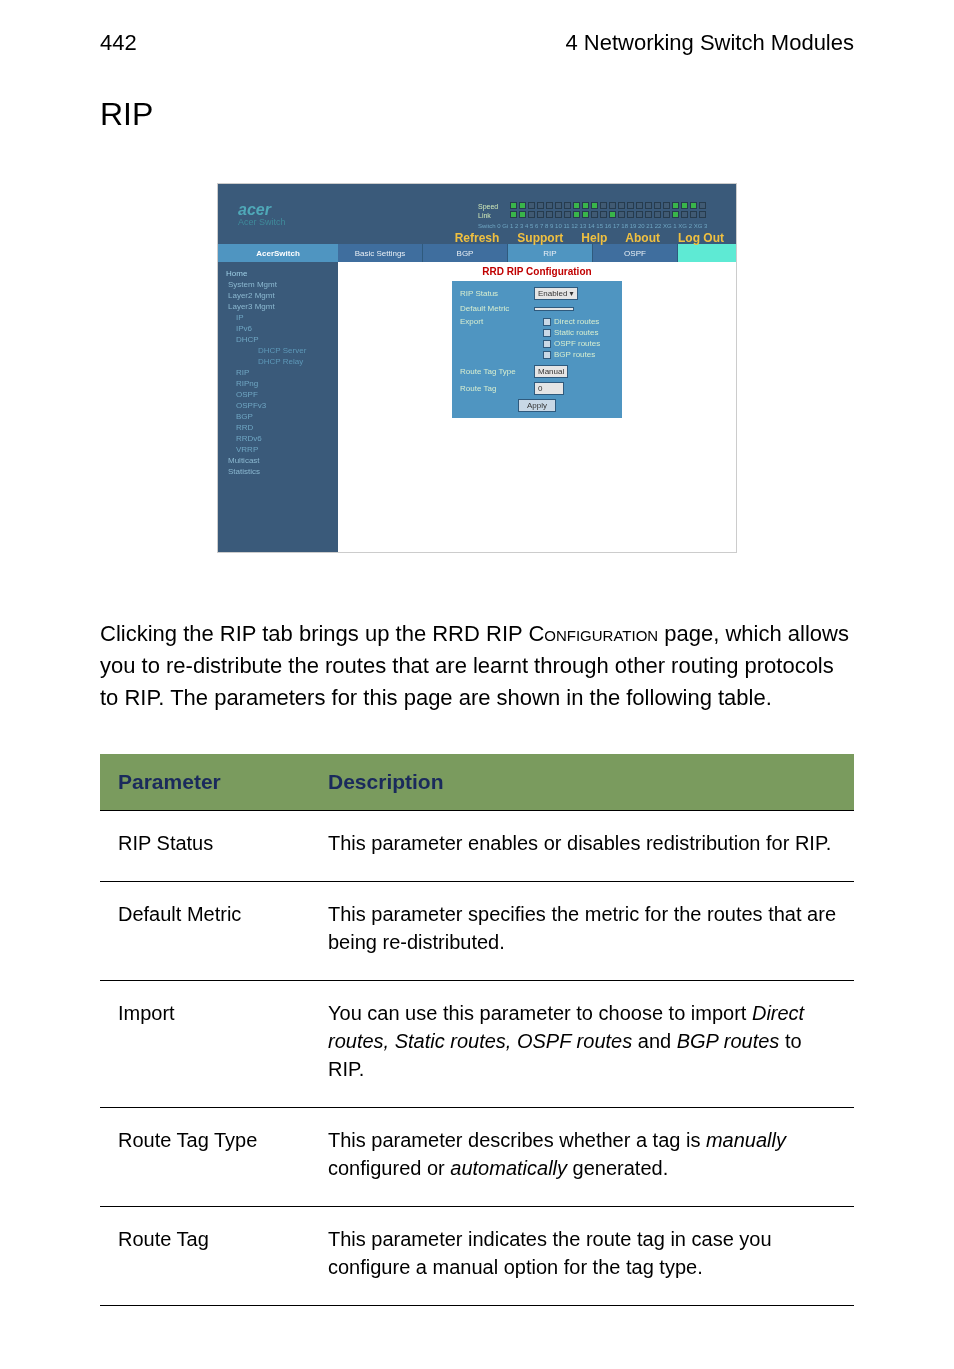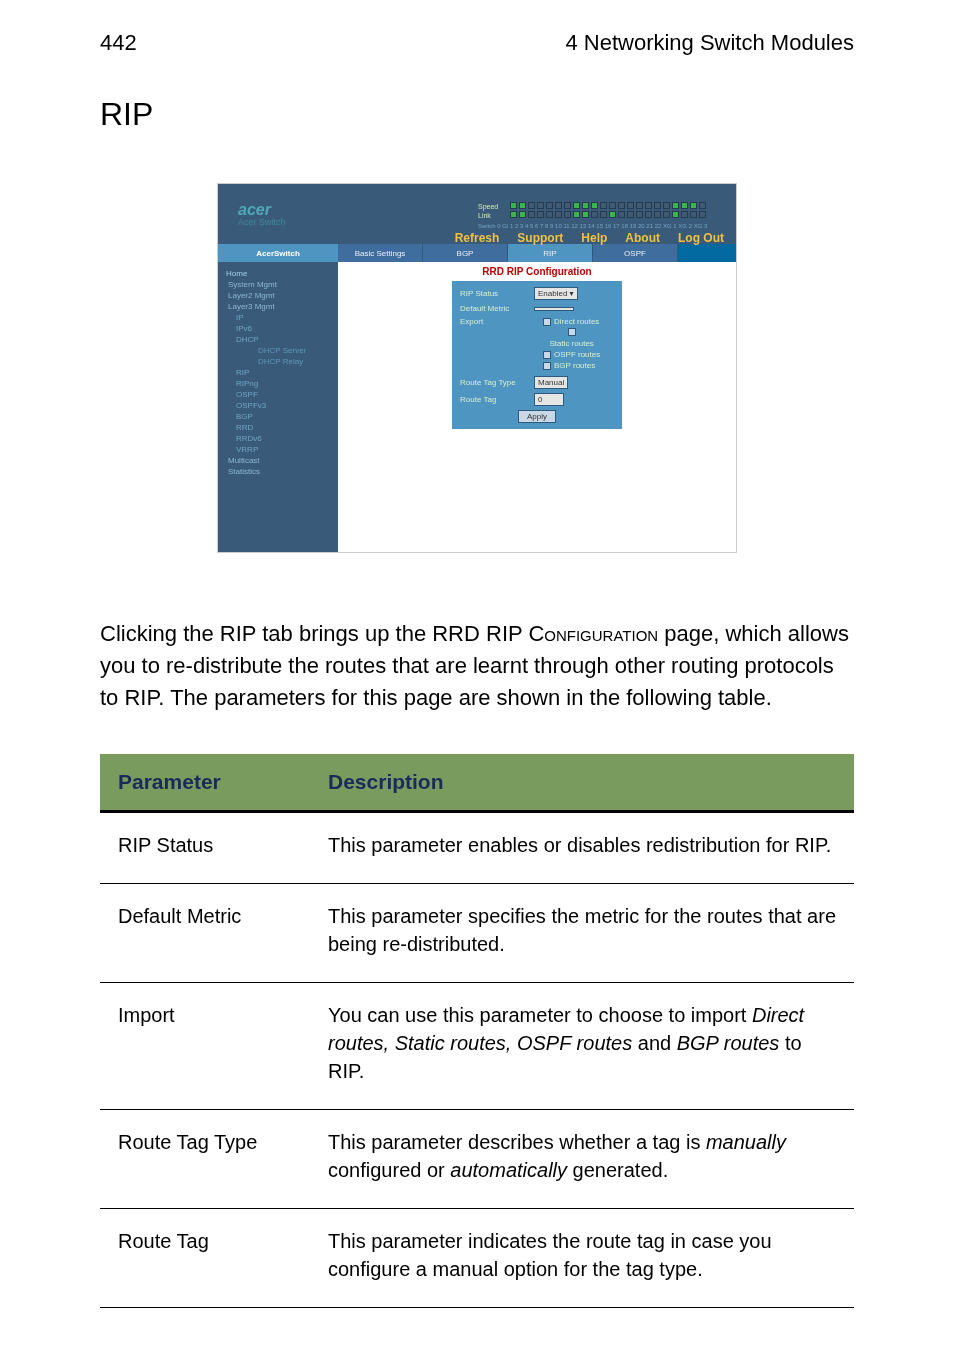--- a/index.html
+++ b/index.html
@@ -76,21 +76,21 @@
       color: #b0d0e0;
       font-size: 7px;
       line-height: 9px;
     }
     .ss-port-row { display: flex; gap: 2px; }
     .ss-port-row .lbl { width: 30px; color:#cfe8b8; }
     .ss-port-row .dot { width: 7px; height:7px; background:#405a73; display:inline-block; border:1px solid #263b4d; }
     .ss-port-row .dotg { background:#39b54a; }
     .ss-nav-row {
       display: flex;
-      background: #0369a1;
+      background: #5eead4;
       height: 18px;
       align-items: stretch;
       font-size: 8px;
     }
     .ss-nav-brand {
       width: 120px;
       background: #4f95c1;
       color: #fff;
       display:flex; align-items:center; justify-content:center;
       font-weight:bold;
@@ -157,21 +157,21 @@
       width: calc(100% - 200px);
       border-collapse: collapse;
       font-size: 20px;
     }
     .param-table thead th {
       background: #7a9b5e;
       color: #1a2a5c;
       text-align: left;
       padding: 16px 18px;
       font-weight: bold;
-      border-bottom: 3px solid #000000;
+      border-bottom: 1px solid #000000;
       font-size: 21px;
     }
     .param-table tbody td {
       padding: 18px 18px 24px 18px;
       vertical-align: top;
       border-bottom: 1px solid #000;
       line-height: 1.4;
     }
     .param-table tbody td:first-child { width: 210px; }
     .param-table em { font-style: italic; }
@@ -294,21 +294,21 @@
             <span class="ss-form-label">Default Metric</span>
             <span class="ss-input" style="width:40px;"></span>
           </div>
           <div class="ss-form-row" style="align-items:flex-start;gap:15px;">
             <span class="ss-form-label">Export</span>
             <div>
               <div class="ss-chk-row" style="margin-left:0;">
                   <span class="ss-chk"></span>
                   <span>Direct routes</span>
                 </div>
-              <div class="ss-chk-row" style="margin-left:0;flex-direction:column;">
+              <div class="ss-chk-row" style="margin-left:0;">
                   <span class="ss-chk"></span>
                   <span>Static routes</span>
                 </div>
               <div class="ss-chk-row" style="margin-left:0;">
                   <span class="ss-chk"></span>
                   <span>OSPF routes</span>
                 </div>
               <div class="ss-chk-row" style="margin-left:0;">
                   <span class="ss-chk"></span>
                   <span>BGP routes</span>

